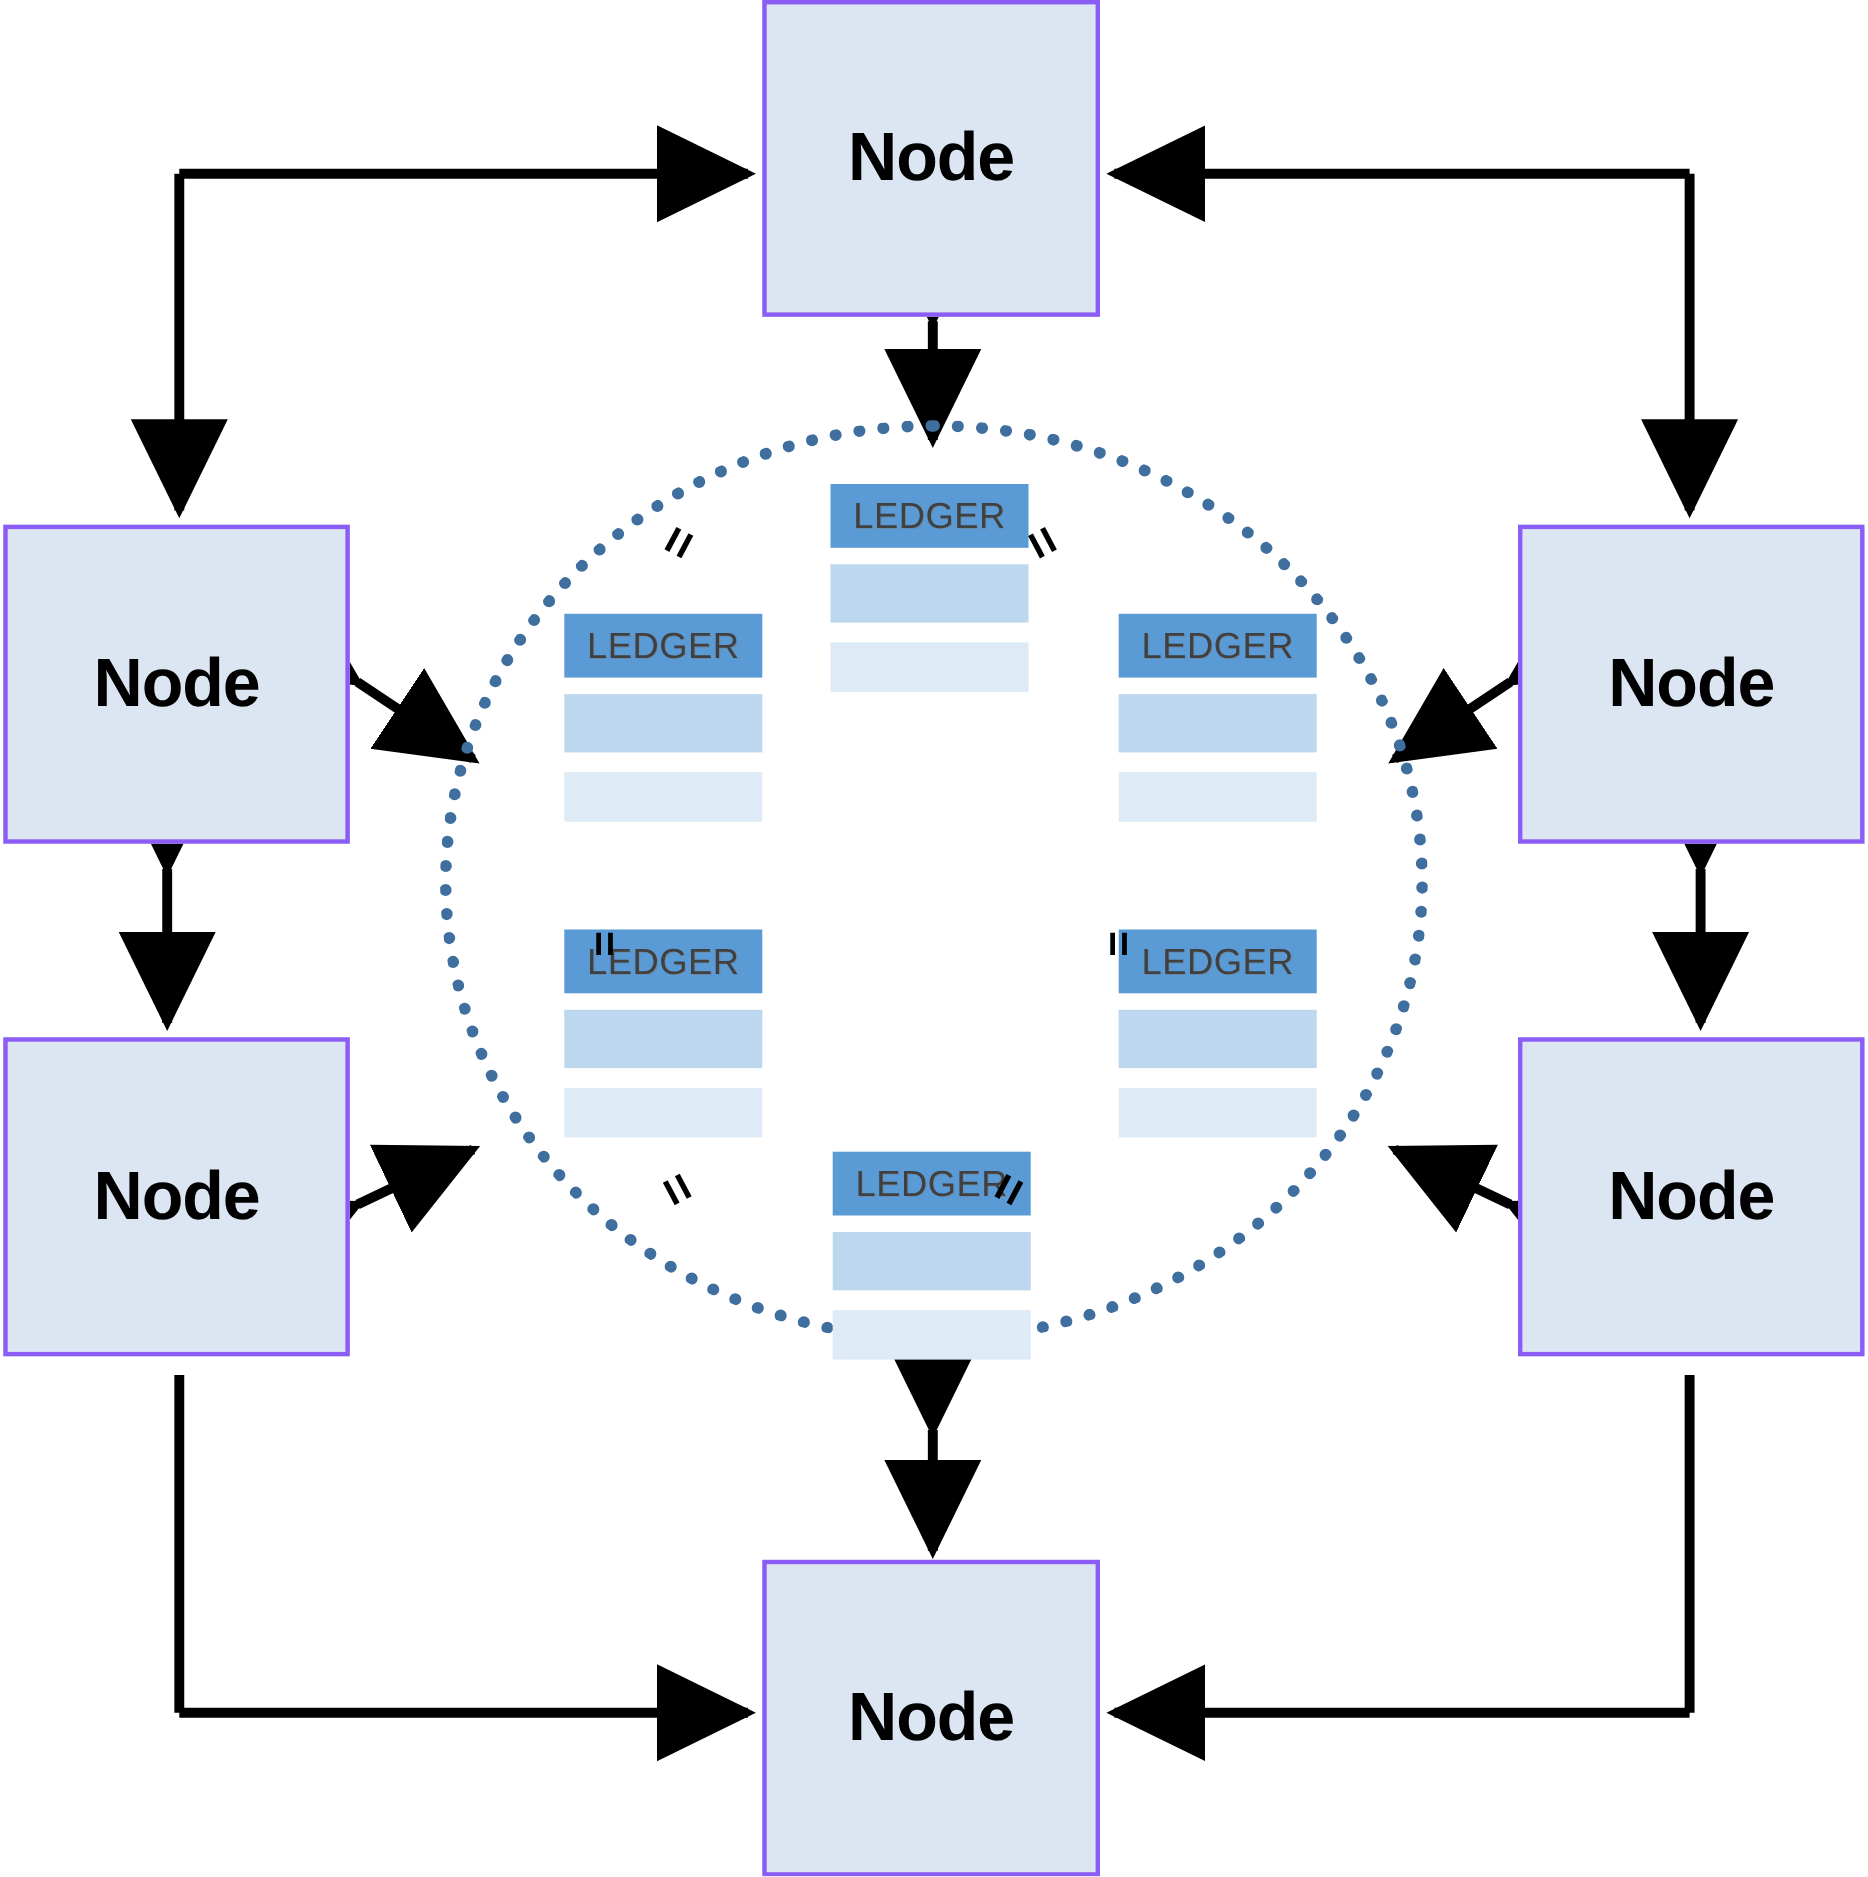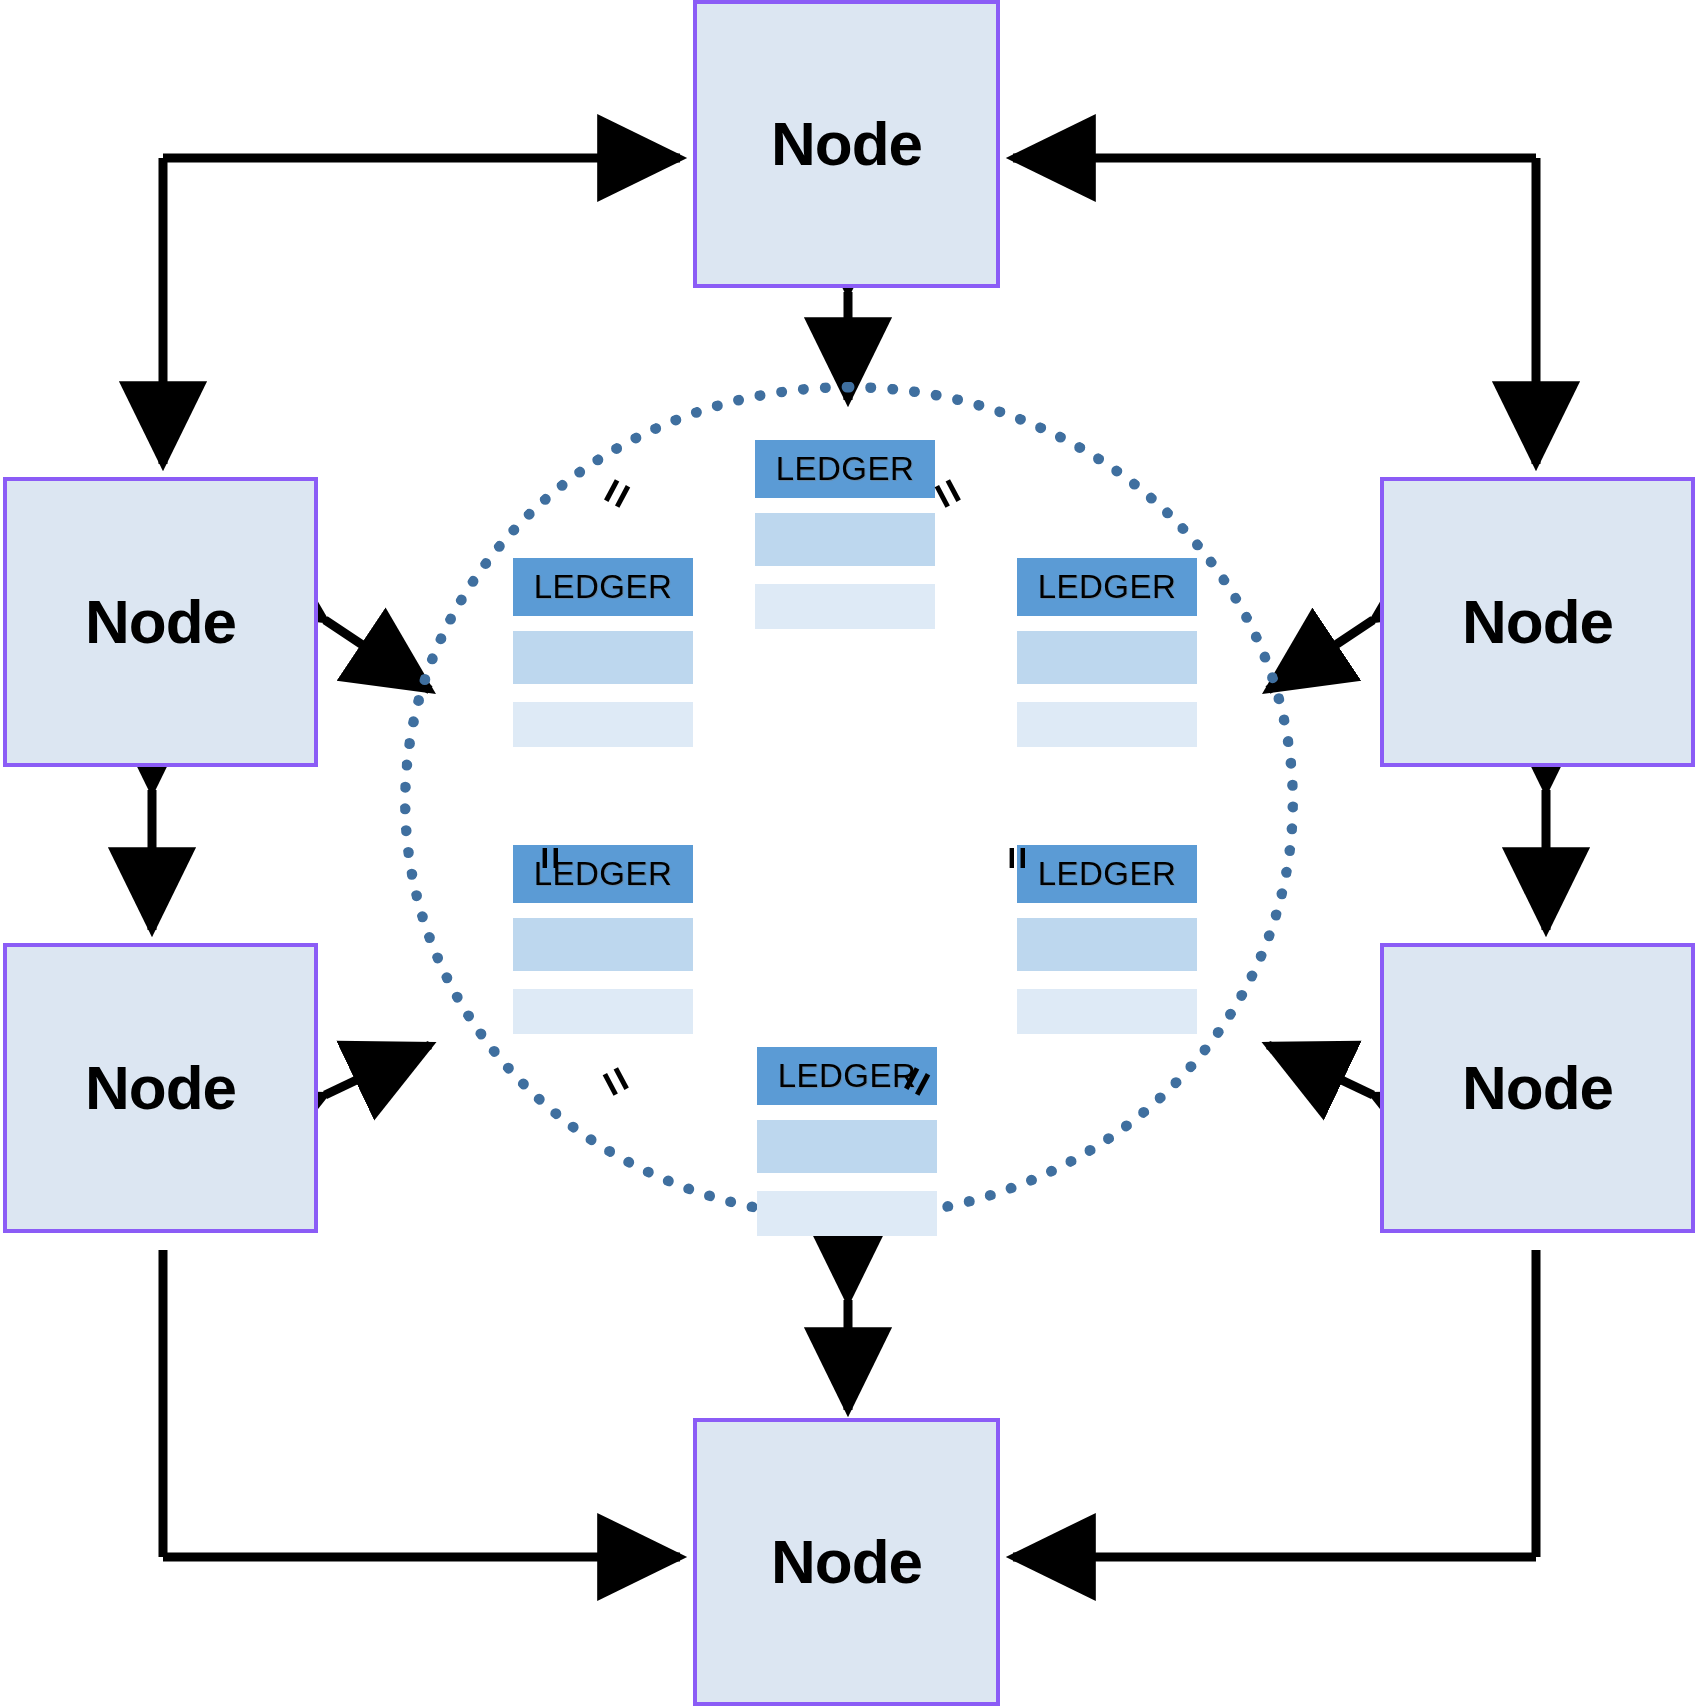--- a/index.html
+++ b/index.html
@@ -53,21 +53,21 @@
     border: 11px dotted #3f6f9f;
   }
 
   
   .ledger {
     position: absolute;
     box-sizing: border-box;
   }
   .ledger-header {
     background: #5b9bd5;
-    color: #000000;
+    color: #404040;
     font-family: "Liberation Sans", sans-serif;
     font-weight: normal;
     display: flex;
     align-items: center;
     justify-content: center;
     letter-spacing: 0.5px;
     text-shadow: 1px 1px 0 rgba(120,120,120,0.45);
     white-space: nowrap;
   }
   .ledger-row { width: 100%; }

